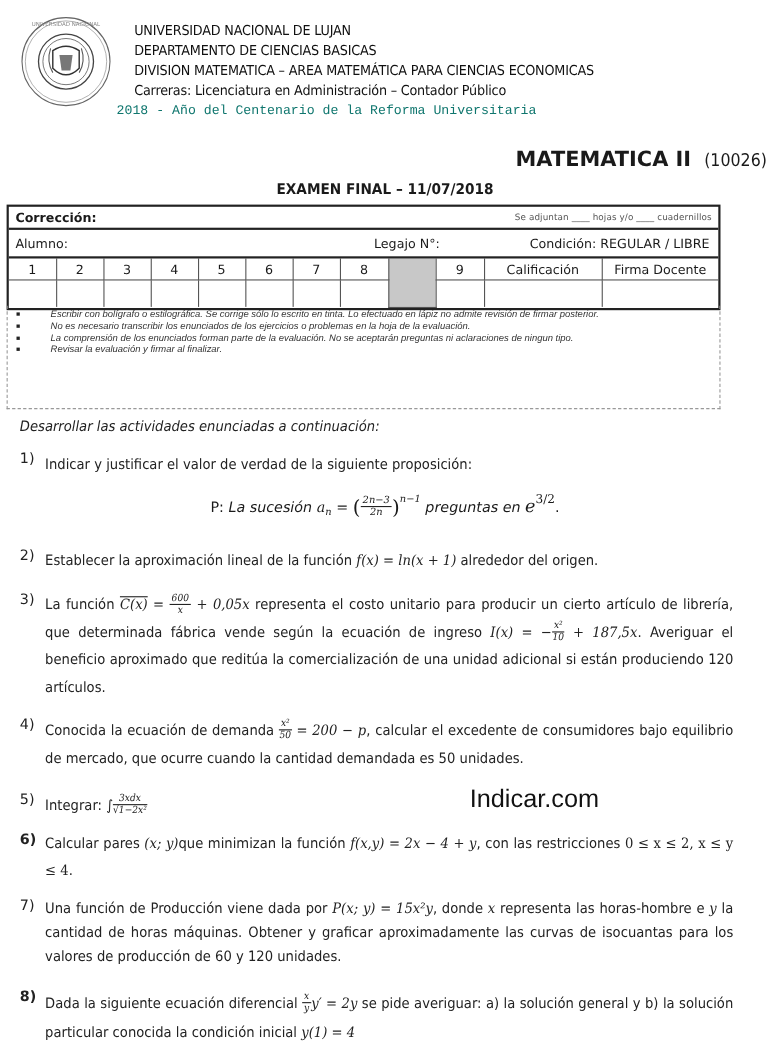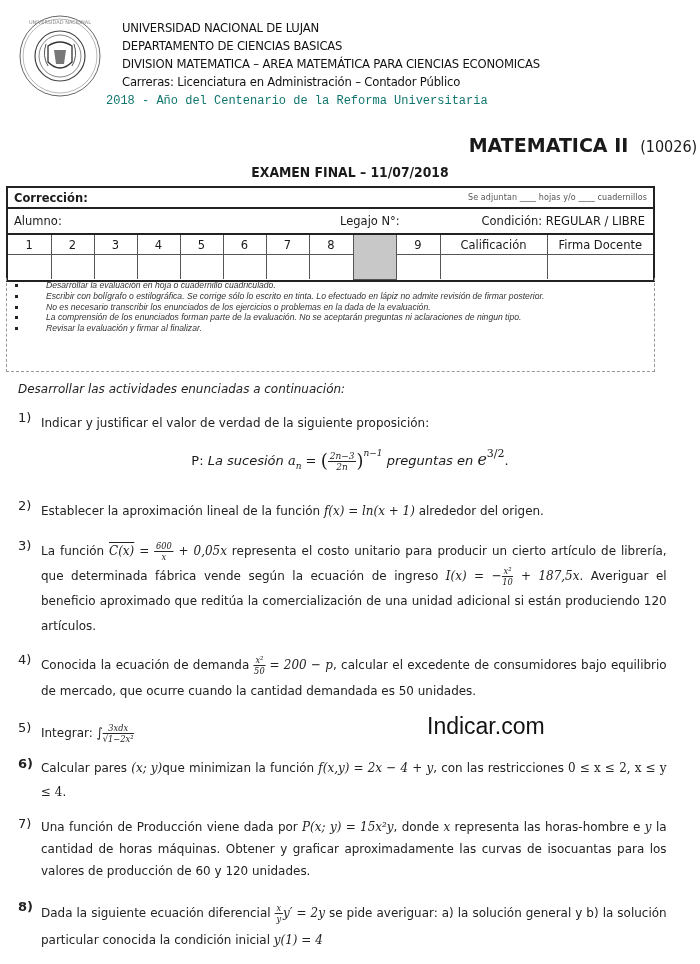--- a/index.html
+++ b/index.html
@@ -136,23 +136,22 @@
       <td></td>
       <td></td>
       <td></td>
     </tr>
   </tbody>
     </table>
 </div>
 
 <div class="abs instr">
   <ul>
-    <li><span class="bullet"></span><span>Desarrollar la evaluación en hoja o cuadernillo cuadriculado.</span></li>
     <li><span class="bullet"></span><span>Escribir con bolígrafo o estilográfica. Se corrige sólo lo escrito en tinta. Lo efectuado en lápiz no admite revisión de firmar posterior.</span></li>
-    <li><span class="bullet"></span><span>No es necesario transcribir los enunciados de los ejercicios o problemas en la dada de la evaluación.</span></li>
+    <li><span class="bullet"></span><span>No es necesario transcribir los enunciados de los ejercicios o problemas en la hoja de la evaluación.</span></li>
     <li><span class="bullet"></span><span>La comprensión de los enunciados forman parte de la evaluación. No se aceptarán preguntas ni aclaraciones de ningun tipo.</span></li>
     <li><span class="bullet"></span><span>Revisar la evaluación y firmar al finalizar.</span></li>
   </ul>
 </div>
 
 <div class="abs intro">Desarrollar las actividades enunciadas a continuación:</div>
 
 <div class="abs q" style="top:410px">
   <span class="num">1)</span>
   <div class="txt">Indicar y justificar el valor de verdad de la siguiente proposición:</div>

